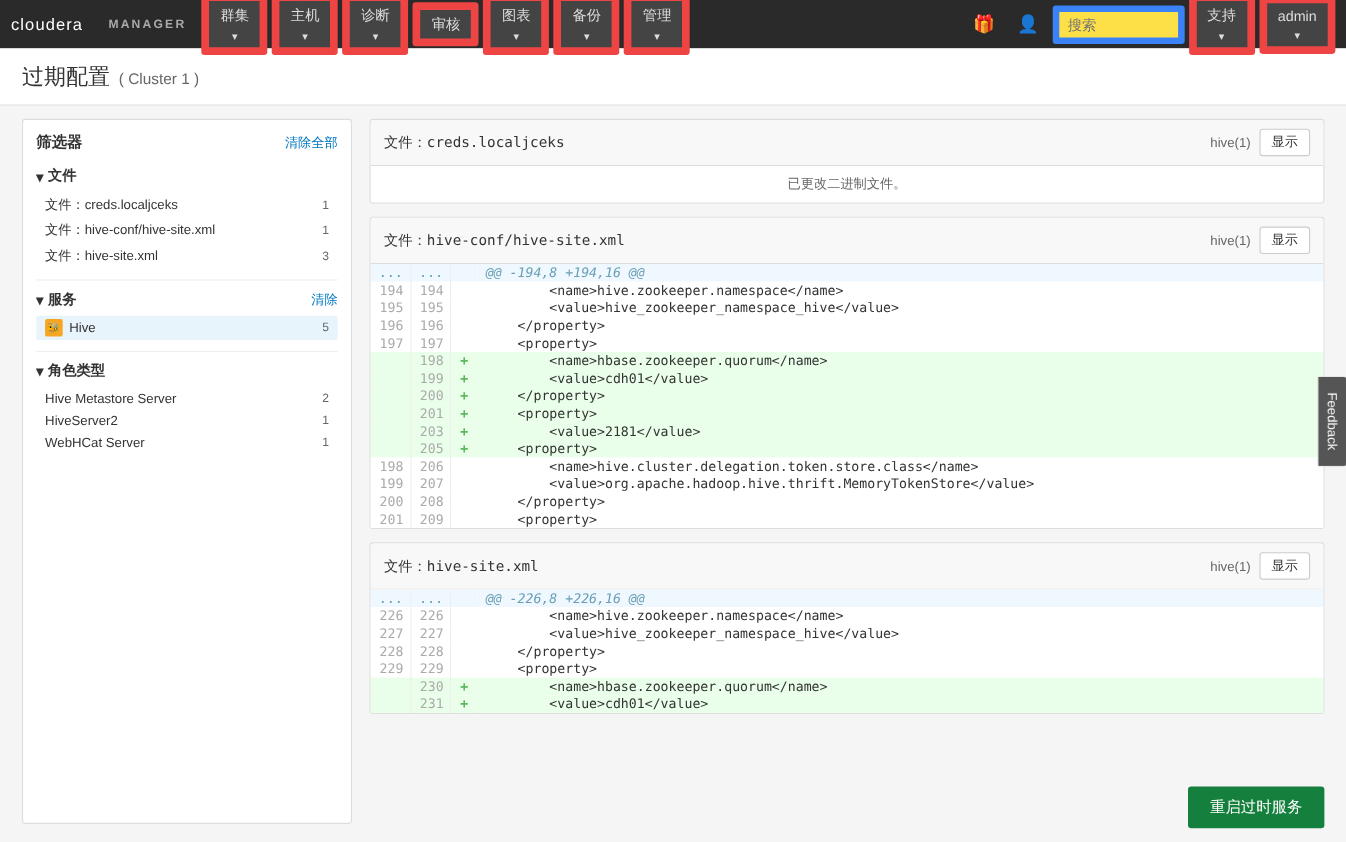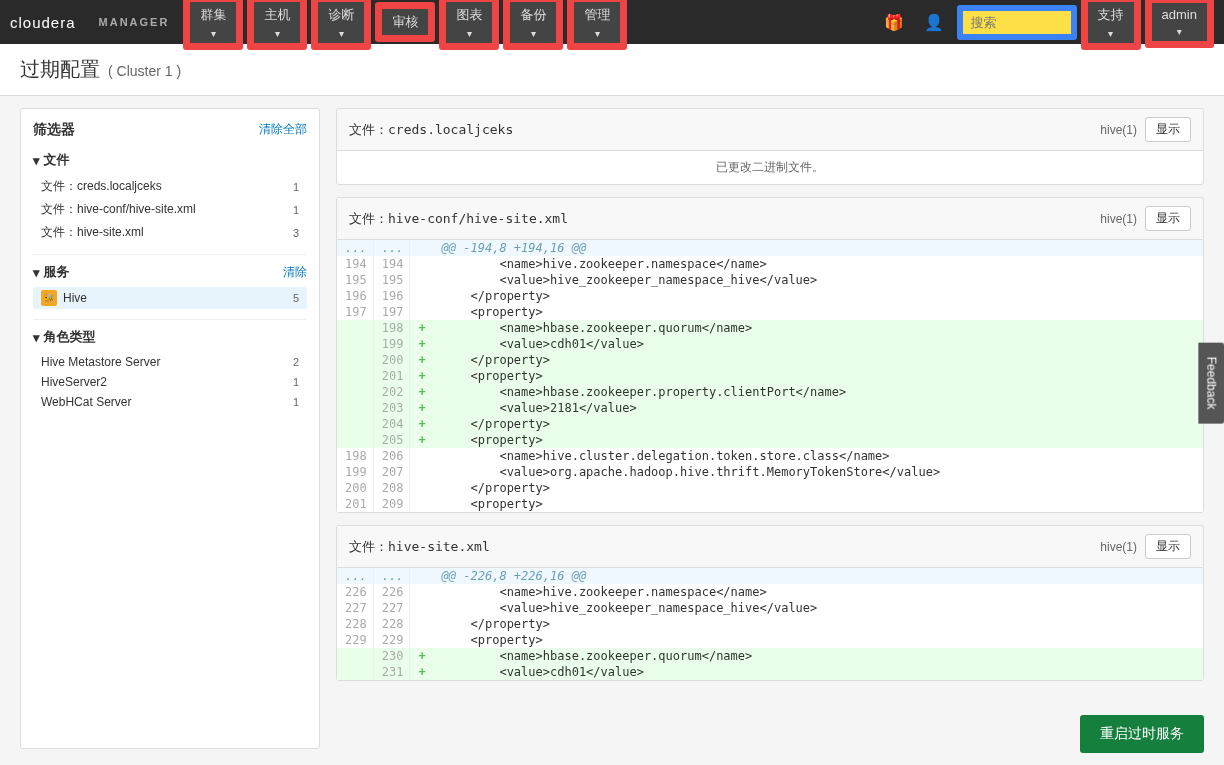--- a/index.html
+++ b/index.html
@@ -91,21 +91,21 @@
       width: 300px;
       flex-shrink: 0;
       background: #fff;
       border: 1px solid #ddd;
       border-radius: 3px;
       padding: 12px;
     }
     .sidebar-header {
       display: flex;
       justify-content: space-between;
-      align-items: flex-start;
+      align-items: flex-end;
       margin-bottom: 12px;
     }
     .sidebar-title {
       font-weight: bold;
       font-size: 14px;
     }
     .clear-all-link {
       color: #0078c0;
       cursor: pointer;
       font-size: 12px;
@@ -501,35 +501,23 @@
           <td class="line-content">    &lt;/property&gt;</td>
         </tr>
         <tr class="added">
           <td class="line-num"></td>
           <td class="line-num">201</td>
           <td class="line-marker">+</td>
           <td class="line-content">    &lt;property&gt;</td>
         </tr>
         <tr class="added">
           <td class="line-num"></td>
-          <td class="line-num">202</td>
-          <td class="line-marker">+</td>
-          <td class="line-content">        &lt;name&gt;hbase.zookeeper.property.clientPort&lt;/name&gt;</td>
-        </tr>
-        <tr class="added">
-          <td class="line-num"></td>
           <td class="line-num">203</td>
           <td class="line-marker">+</td>
           <td class="line-content">        &lt;value&gt;2181&lt;/value&gt;</td>
-        </tr>
-        <tr class="added">
-          <td class="line-num"></td>
-          <td class="line-num">204</td>
-          <td class="line-marker">+</td>
-          <td class="line-content">    &lt;/property&gt;</td>
         </tr>
         <tr class="added">
           <td class="line-num"></td>
           <td class="line-num">205</td>
           <td class="line-marker">+</td>
           <td class="line-content">    &lt;property&gt;</td>
         </tr>
         <tr class="context">
           <td class="line-num">198</td>
           <td class="line-num">206</td>

